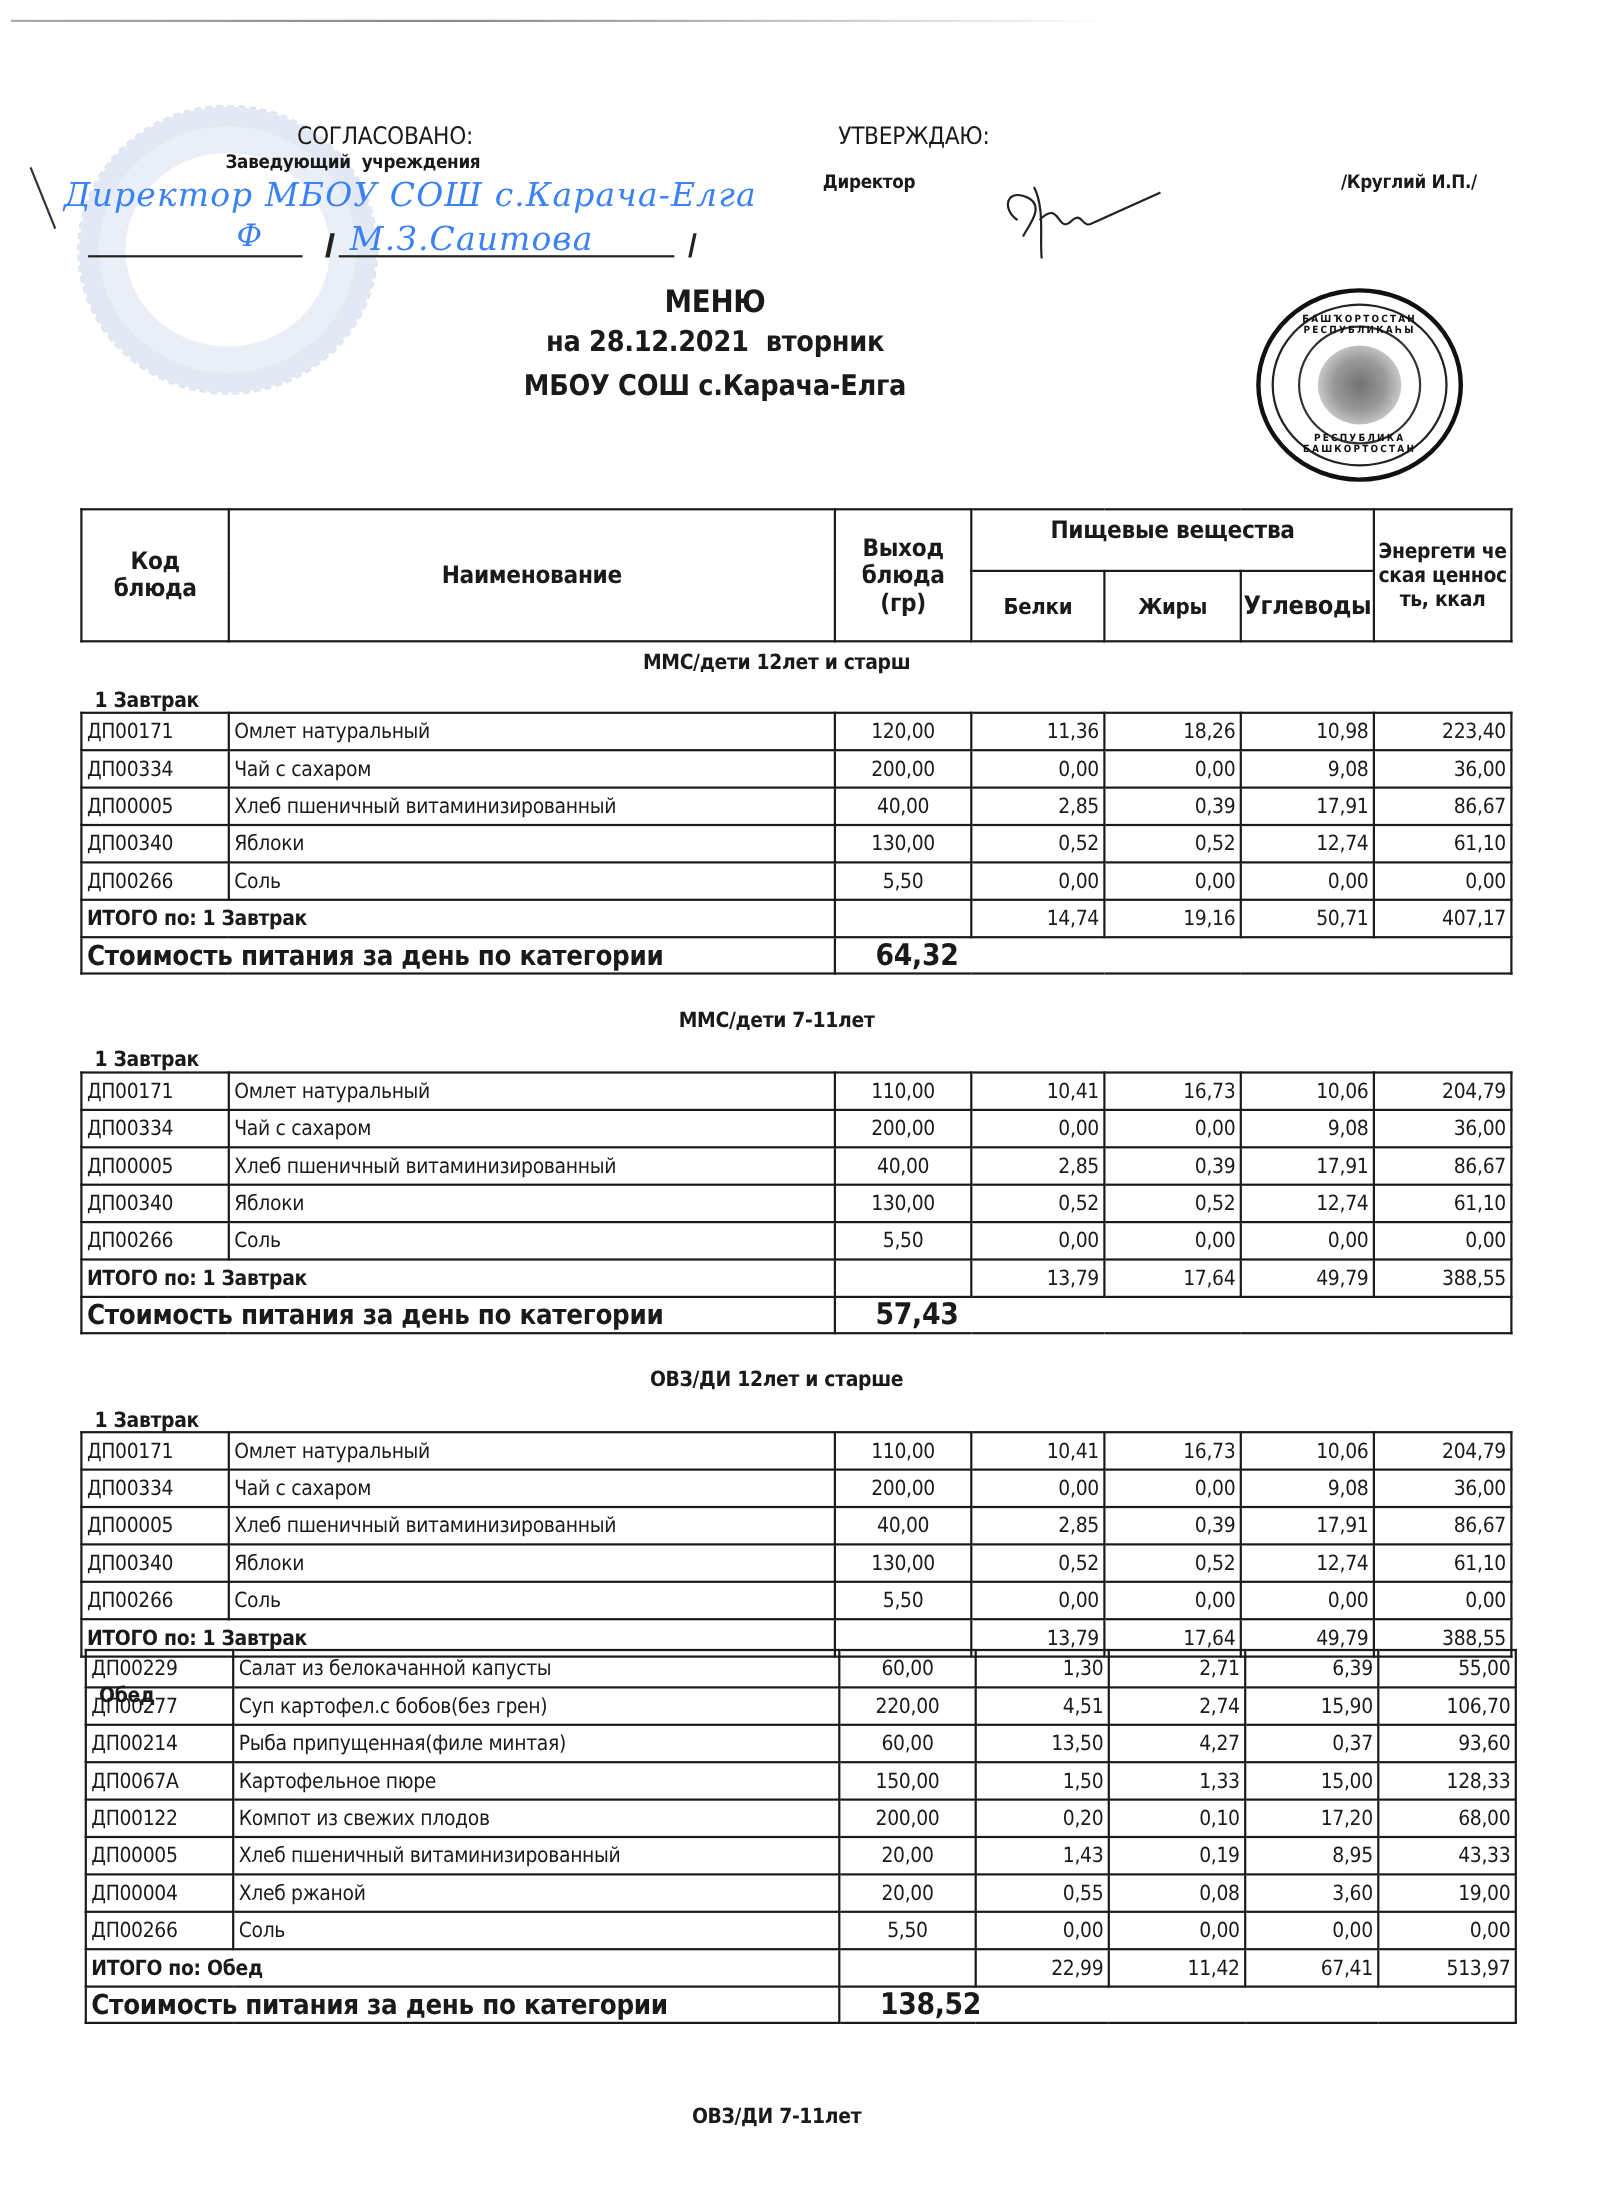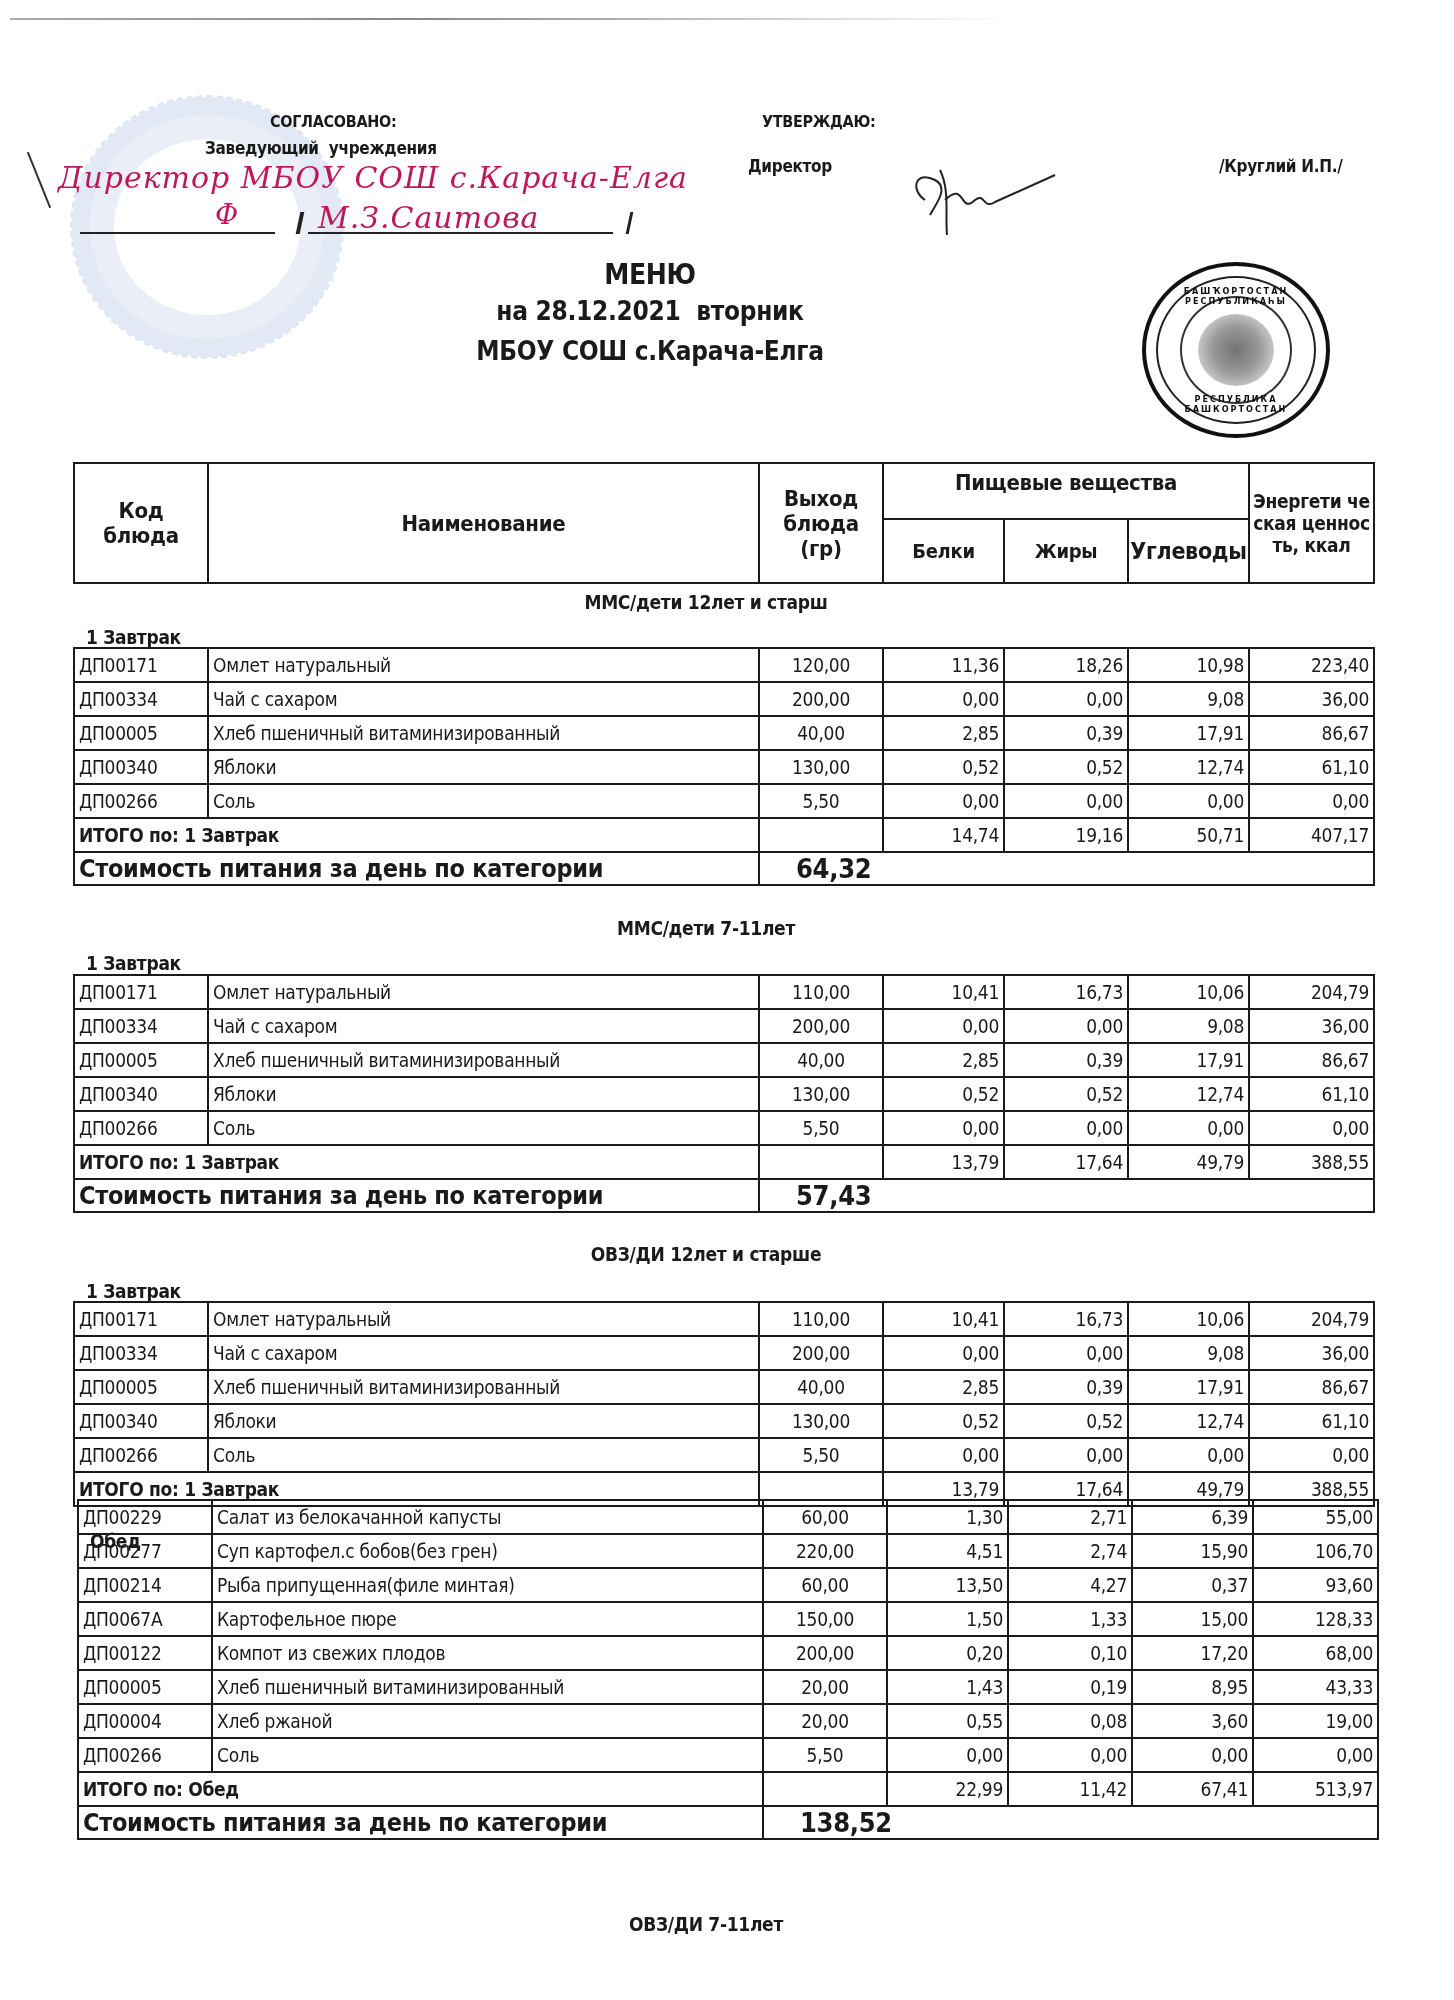--- a/index.html
+++ b/index.html
@@ -3,23 +3,23 @@
 <meta charset="utf-8">
 <style>
   html, body { margin: 0; padding: 0; }
   body {
     width: 1454px; height: 2000px; position: relative; overflow: hidden;
     background: #ffffff; color: #1a1a1a;
     font-family: "DejaVu Sans Condensed", "DejaVu Sans", "Liberation Sans", sans-serif;
   }
   .abs { position: absolute; }
   .top-rule { left: 10px; top: 18px; width: 1000px; height: 2px; background: linear-gradient(to right, #aaa, #888 40%, #ccc 75%, rgba(255,255,255,0)); }
-  .hdr-bold { font-weight: bold; font-size: 16px; letter-spacing: -0.3px; }
+  .hdr-bold { font-weight: normal; font-size: 22px; letter-spacing: -0.3px; }
   .hdr-small { font-weight: bold; font-size: 17px; letter-spacing: -0.3px; }
-  .hand { font-family: "DejaVu Serif", "Liberation Serif", serif; font-style: italic; color: #be185d; font-size: 30px; letter-spacing: 1px; }
+  .hand { font-family: "DejaVu Serif", "Liberation Serif", serif; font-style: italic; color: #3b82f6; font-size: 30px; letter-spacing: 1px; }
   .sig-line { height: 2px; background: #222; }
   .title { font-weight: bold; text-align: center; width: 700px; left: 300px; letter-spacing: -0.3px; }
   .title.big { font-size: 28px; }
   .title.mid { font-size: 26px; }
   .stamp-blue {
     border-radius: 50%; border: 2px dashed rgba(120,150,200,0.25);
     box-shadow: inset 0 0 0 18px rgba(170,190,225,0.10), inset 0 0 0 40px rgba(255,255,255,0), inset 0 0 0 42px rgba(140,165,210,0.18);
   }
   .seal { border-radius: 50%; border: 4px solid #111; }
   .seal .ring2 { position: absolute; left: 10px; top: 10px; right: 10px; bottom: 10px; border-radius: 50%; border: 2px solid #222; }

